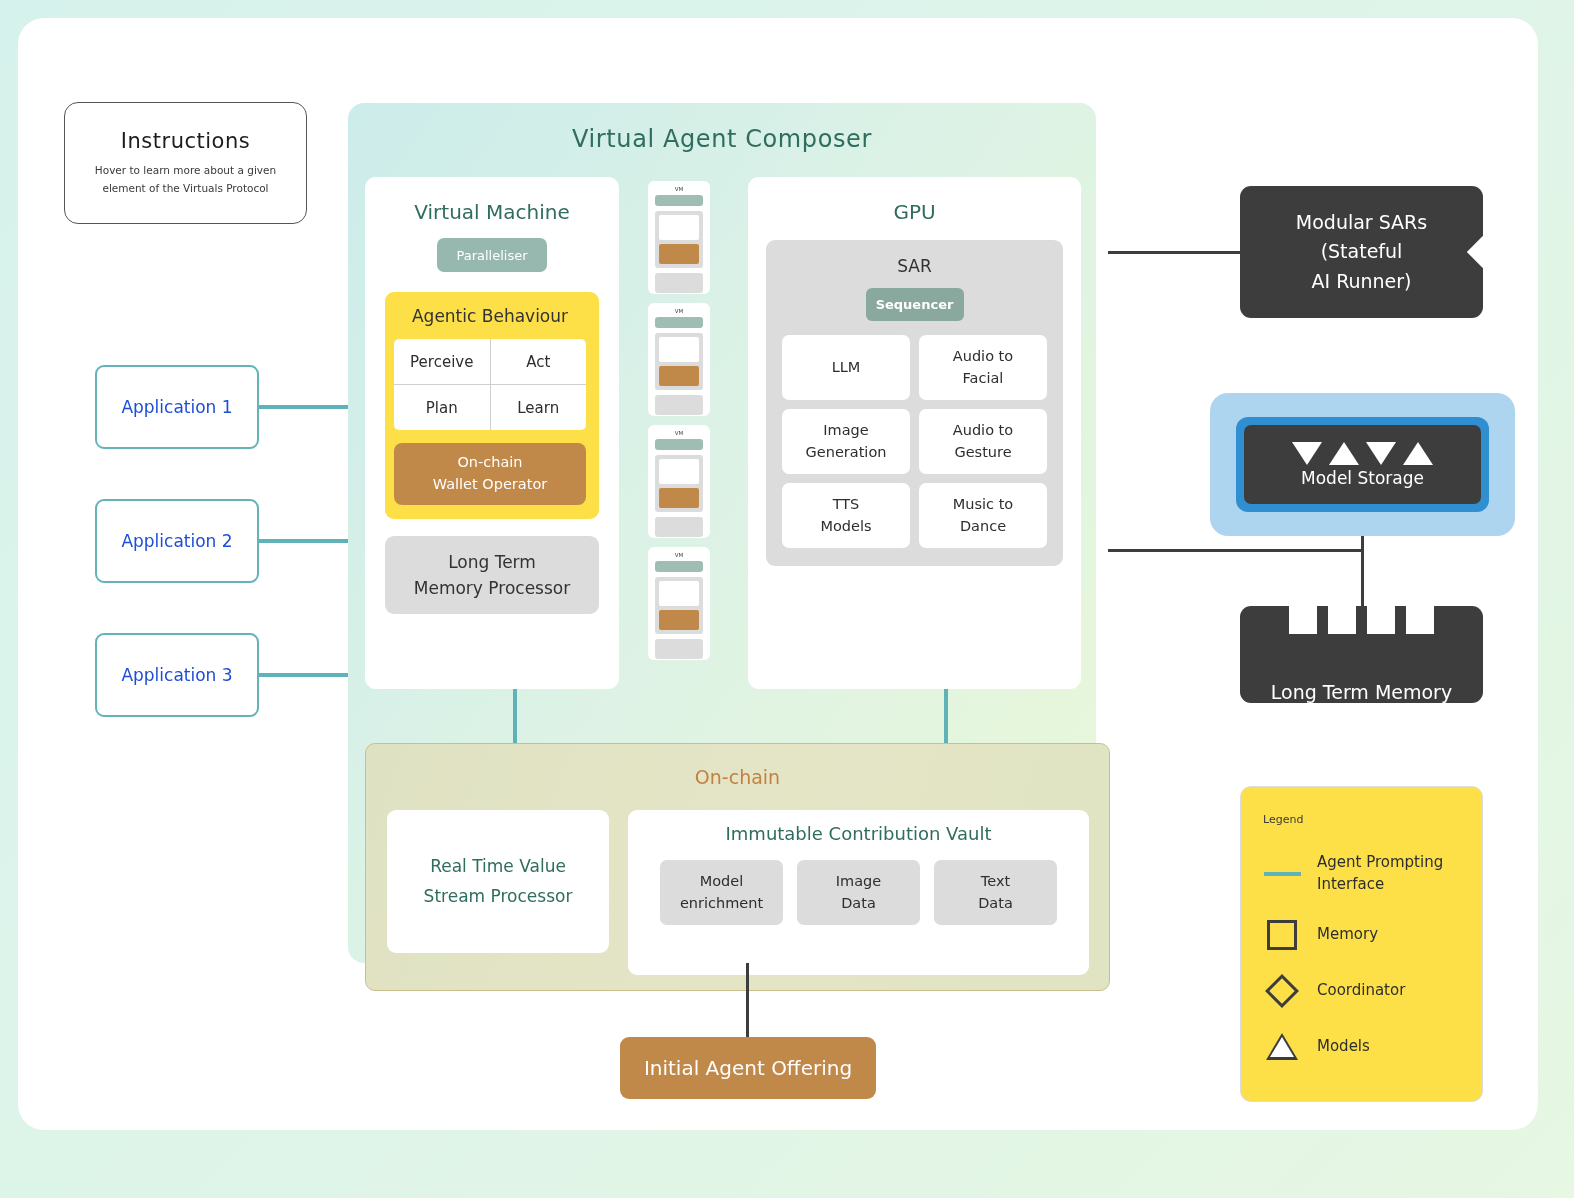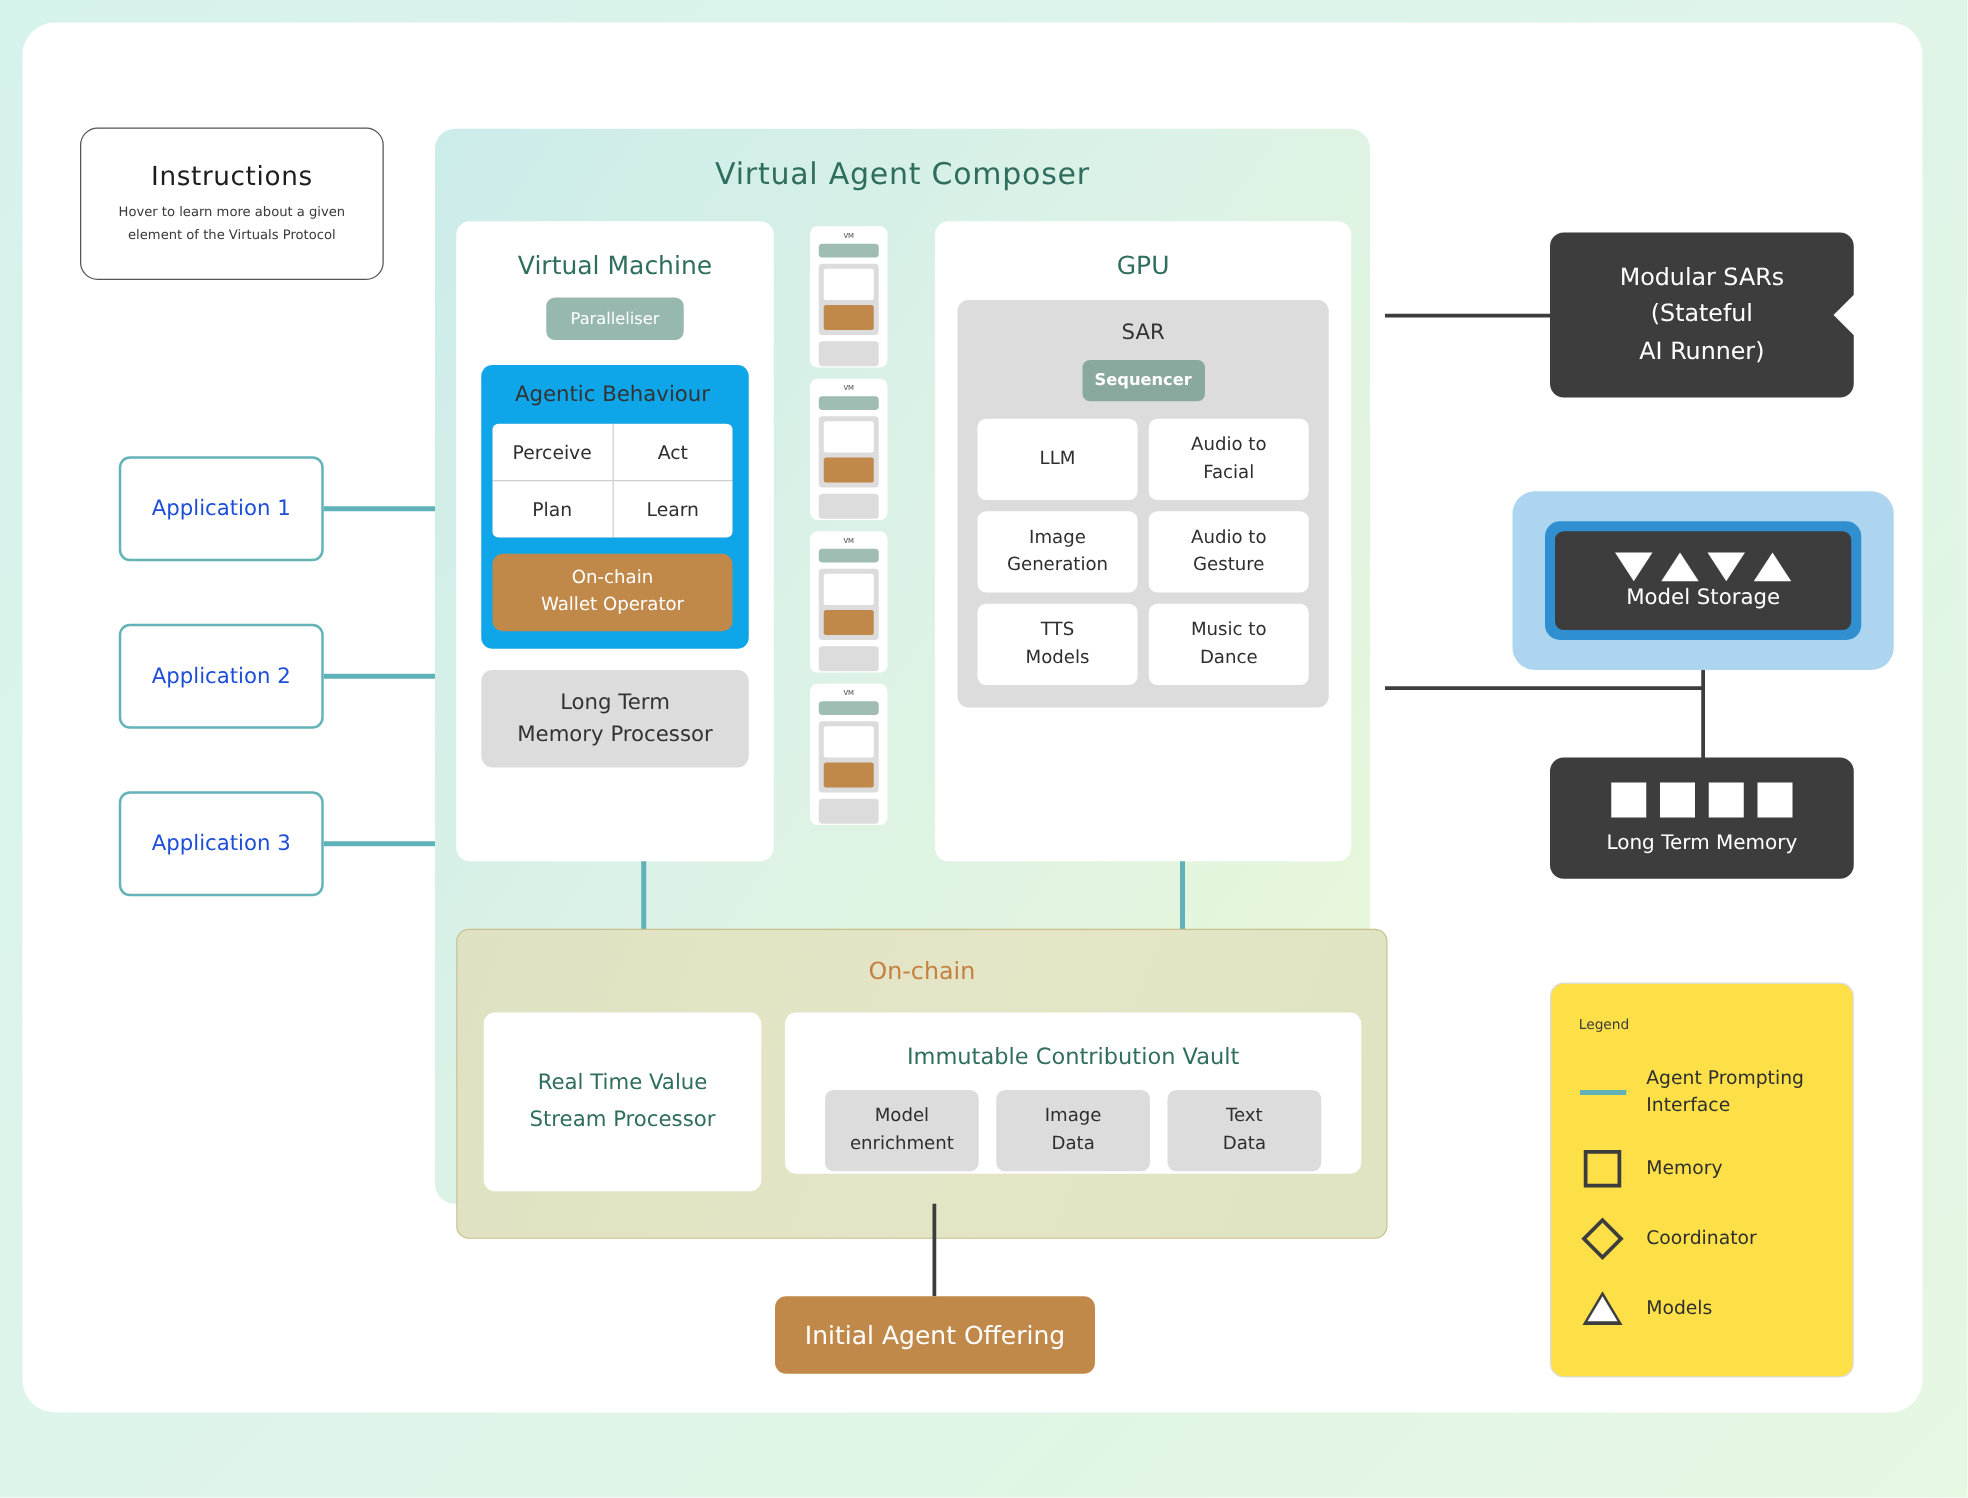--- a/index.html
+++ b/index.html
@@ -93,21 +93,21 @@
     margin-top: 9px; margin-bottom: 14px;
   }
   .pill {
     margin: 0 auto; width: 110px; height: 34px;
     background: #97b8ae; border-radius: 7px;
     display: flex; align-items: center; justify-content: center;
     color: #fff; font-size: 13px;
   }
   .agentic {
     margin-top: 20px;
-    background: #0ea5e9; border-radius: 9px;
+    background: #fde047; border-radius: 9px;
     padding: 14px 13px 14px 9px;
   }
   .agentic-title {
     text-align: center; font-size: 17px; color: #333;
     margin-bottom: 13px;
   }
   .grid2 {
     display: grid;
     grid-template-columns: 1fr 1fr;
     background: #cfcfcf; gap: 1px;
@@ -218,23 +218,23 @@
     left: 21px; top: 66px;
     width: 222px; height: 143px;
     background: #fff; border-radius: 9px;
     display: flex; flex-direction: column;
     align-items: center; justify-content: center;
     font-size: 17px; color: #2f6d5f; line-height: 1.75;
   }
   .vault {
     position: absolute;
     left: 262px; top: 66px;
-    width: 461px; height: 129px;
+    width: 461px; height: 165px;
     background: #fff; border-radius: 9px;
-    padding-top: 25px;
+    padding-top: 13px;
   }
   .vault-title {
     text-align: center; font-size: 18px; color: #2f6d5f; margin-bottom: 16px;
   }
   .vault-row {
     display: flex; justify-content: center; gap: 14px;
   }
   .vault-cell {
     width: 123px; height: 65px;
     background: #dcdcdc; border-radius: 7px;
@@ -318,22 +318,22 @@
     position: absolute; left: 1343px; top: 518px;
     width: 3px; height: 74px; background: #3d3d3d;
   }
 
   .ltm {
     position: absolute;
     left: 1222px; top: 588px;
     width: 243px; height: 97px;
     background: #3d3d3d; border-radius: 11px;
     display: flex; flex-direction: column;
-    align-items: center; justify-content: center;
-    color: #fff; font-size: 16px;
+    align-items: center; justify-content: space-between;
+    color: #fff; font-size: 19px;
   }
   .sq-row { display: flex; gap: 11px; margin-bottom: 10px; }
   .sq { width: 28px; height: 28px; background: #fff; }
 
   
   .legend {
     position: absolute;
     left: 1222px; top: 768px;
     width: 243px; height: 316px;
     background: #fde047; border: 1px solid #dcdcdc;

